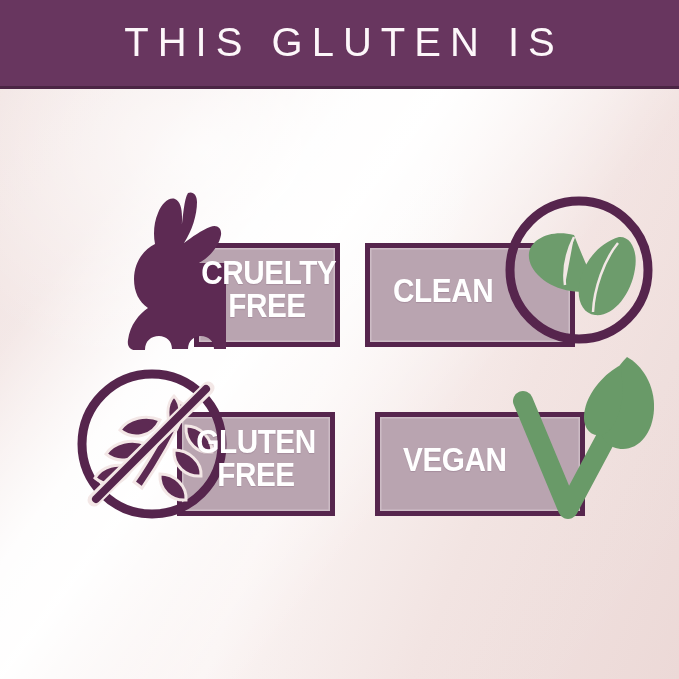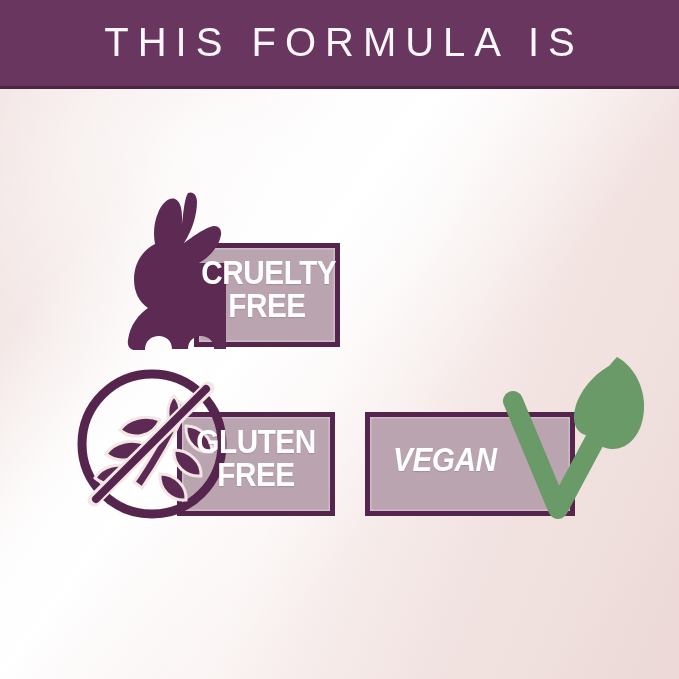--- a/index.html
+++ b/index.html
@@ -89,21 +89,21 @@
 </style>
 </head>
 <body>
 
 <div class="stage">
 
   <div class="bg"></div>
   <div class="bg-soft"></div>
 
   <div class="header">
-    <div class="header-title">THIS FORMULA IS</div>
+    <div class="header-title">THIS GLUTEN IS</div>
   </div>
 
   <div class="badges">
 
     <div class="badge" style="left:110px; top:100px; width:230px; height:170px;">
 
       <div class="bx" style="left:72px; top:54px; width:146px; height:104px;"></div>
 
       <div class="art" style="left:0px; top:0px; width:130px; height:170px;">
         <svg width="130" height="170" viewBox="0 0 130 170">
@@ -132,20 +132,48 @@
             C58 12 60 19 60 28
             C60 33 60 38 59 43
             C61 28 62 10 66 4 Z"></path>
         </svg>
       </div>
 
       <div class="bx-label" style="left:72px; top:68px; width:146px;">CRUELTY
 FREE</div>
     </div>
 
+    <div class="badge" style="left:353px; top:100px; width:290px; height:170px;">
+
+      <div class="bx" style="left:0px; top:54px; width:210px; height:104px;"></div>
+
+      <div class="art" style="left:140px; top:6px; width:148px; height:150px;">
+        <svg width="148" height="150" viewBox="0 0 148 150">
+          <circle cx="74" cy="75" r="69" fill="none" stroke="#56254d" stroke-width="9"></circle>
+          <path fill="#6d9c6c" d="
+            M69 40
+            C46 34 26 44 24 58
+            C22 74 40 92 66 96
+            C78 98 88 95 92 90
+            C83 76 76 57 69 40 Z"></path>
+          <path fill="#f3e7e6" d="
+            M69 42 C62 56 58 74 60 90" stroke="#f3e7e6" stroke-width="2.5"></path>
+          <path fill="#6d9c6c" d="
+            M114 42
+            C97 47 82 62 76 82
+            C70 102 76 118 90 120
+            C108 122 126 100 130 74
+            C133 56 126 41 114 42 Z"></path>
+          <path stroke="#f3e7e6" stroke-width="2.5" fill="none" d="
+            M113 48 C99 65 89 94 88 117"></path>
+        </svg>
+      </div>
+
+      <div class="bx-label" style="left:8px; top:86px; width:150px; text-align:left; padding-left:14px; box-sizing:border-box;">CLEAN</div>
+    </div>
 
     <div class="badge" style="left:62px; top:275px; width:290px; height:165px;">
 
       <div class="bx" style="left:103px; top:48px; width:158px; height:104px;"></div>
 
       <div class="art" style="left:0px; top:0px; width:160px; height:162px;">
         <svg width="160" height="162" viewBox="0 0 160 162">
           <circle cx="78" cy="80" r="70" fill="none" stroke="#56254d" stroke-width="9"></circle>
           <g fill="#5d2a53" stroke="#f3e7e6" stroke-width="3">
 
@@ -164,21 +192,21 @@
 
           <line x1="20" y1="136" x2="134" y2="24" stroke="#f3e7e6" stroke-width="13" stroke-linecap="round"></line>
           <line x1="22" y1="135" x2="132" y2="25" stroke="#56254d" stroke-width="8" stroke-linecap="round"></line>
         </svg>
       </div>
 
       <div class="bx-label" style="left:103px; top:62px; width:158px;">GLUTEN
 FREE</div>
     </div>
 
-    <div class="badge" style="left:353px; top:270px; width:300px; height:180px;font-style:italic;">
+    <div class="badge" style="left:363px; top:270px; width:300px; height:180px;">
 
       <div class="bx" style="left:0px; top:53px; width:210px; height:104px;"></div>
 
       <div class="art" style="left:130px; top:-8px; width:170px; height:180px;">
         <svg width="170" height="180" viewBox="0 0 170 180">
 
           <path fill="none" stroke="#699a68" stroke-width="20" stroke-linecap="round" stroke-linejoin="round" d="M18 50 L63 158 L126 40"></path>
 
           <path fill="#699a68" d="
             M122 6

